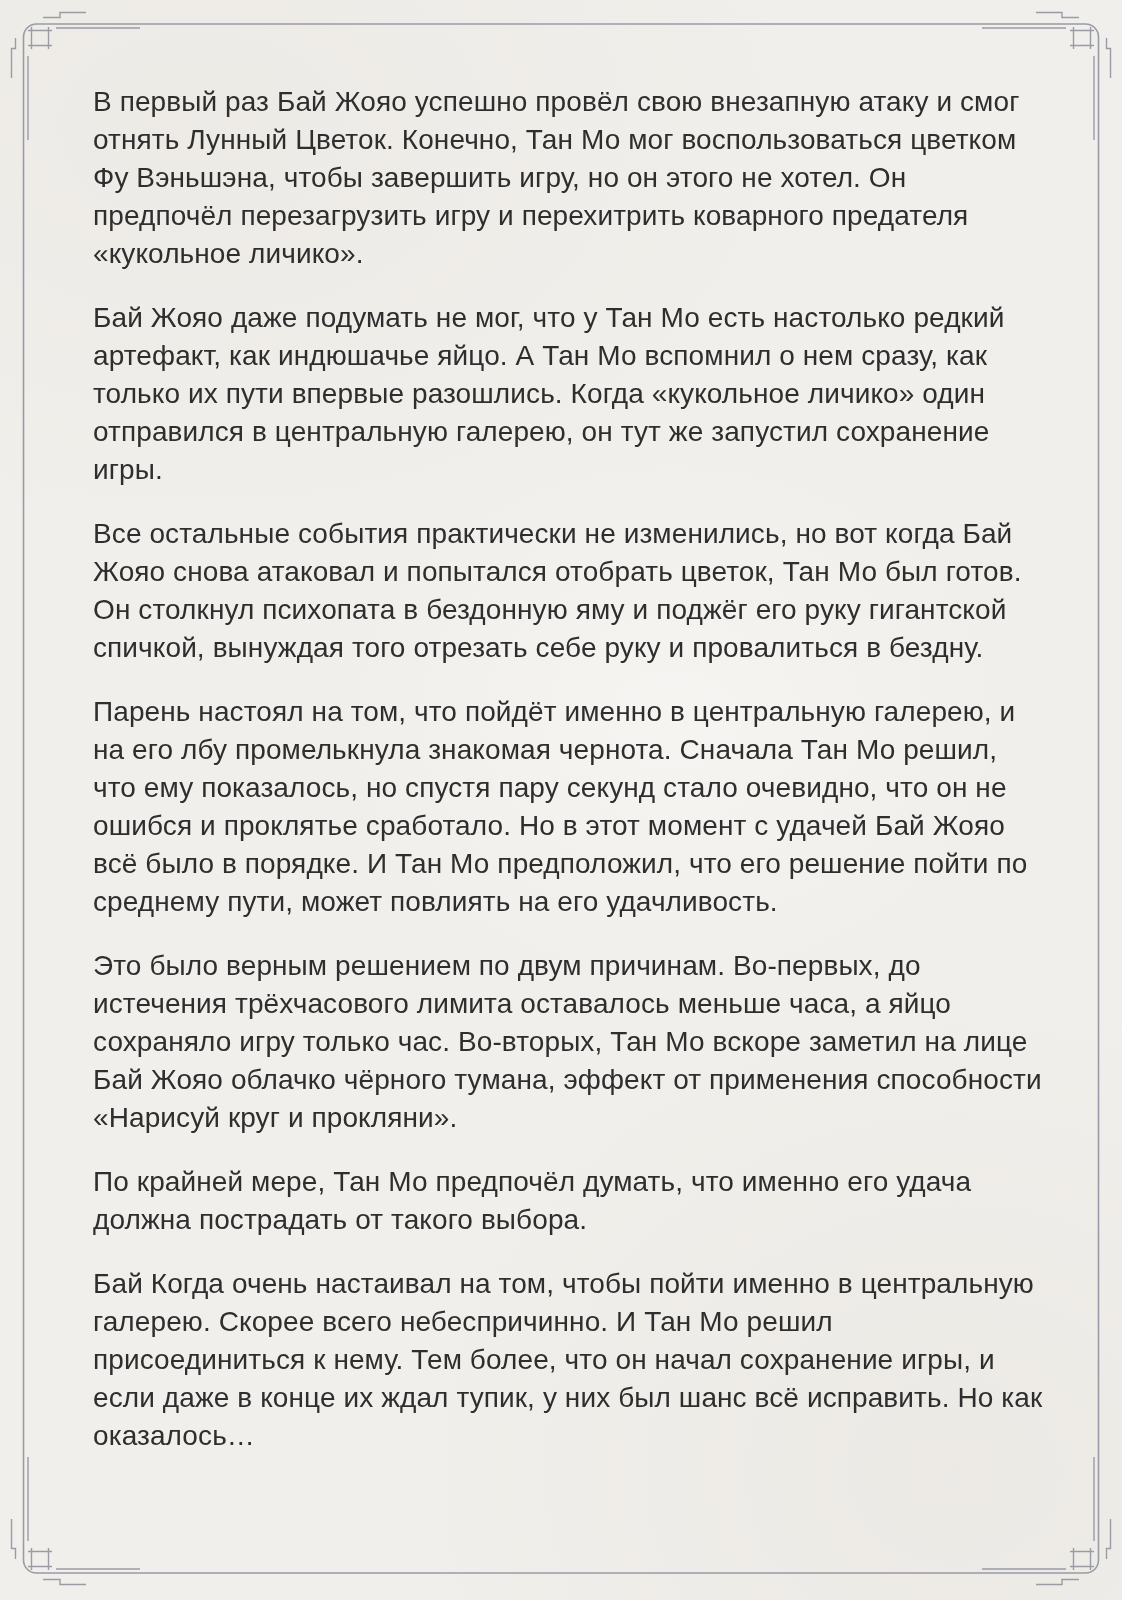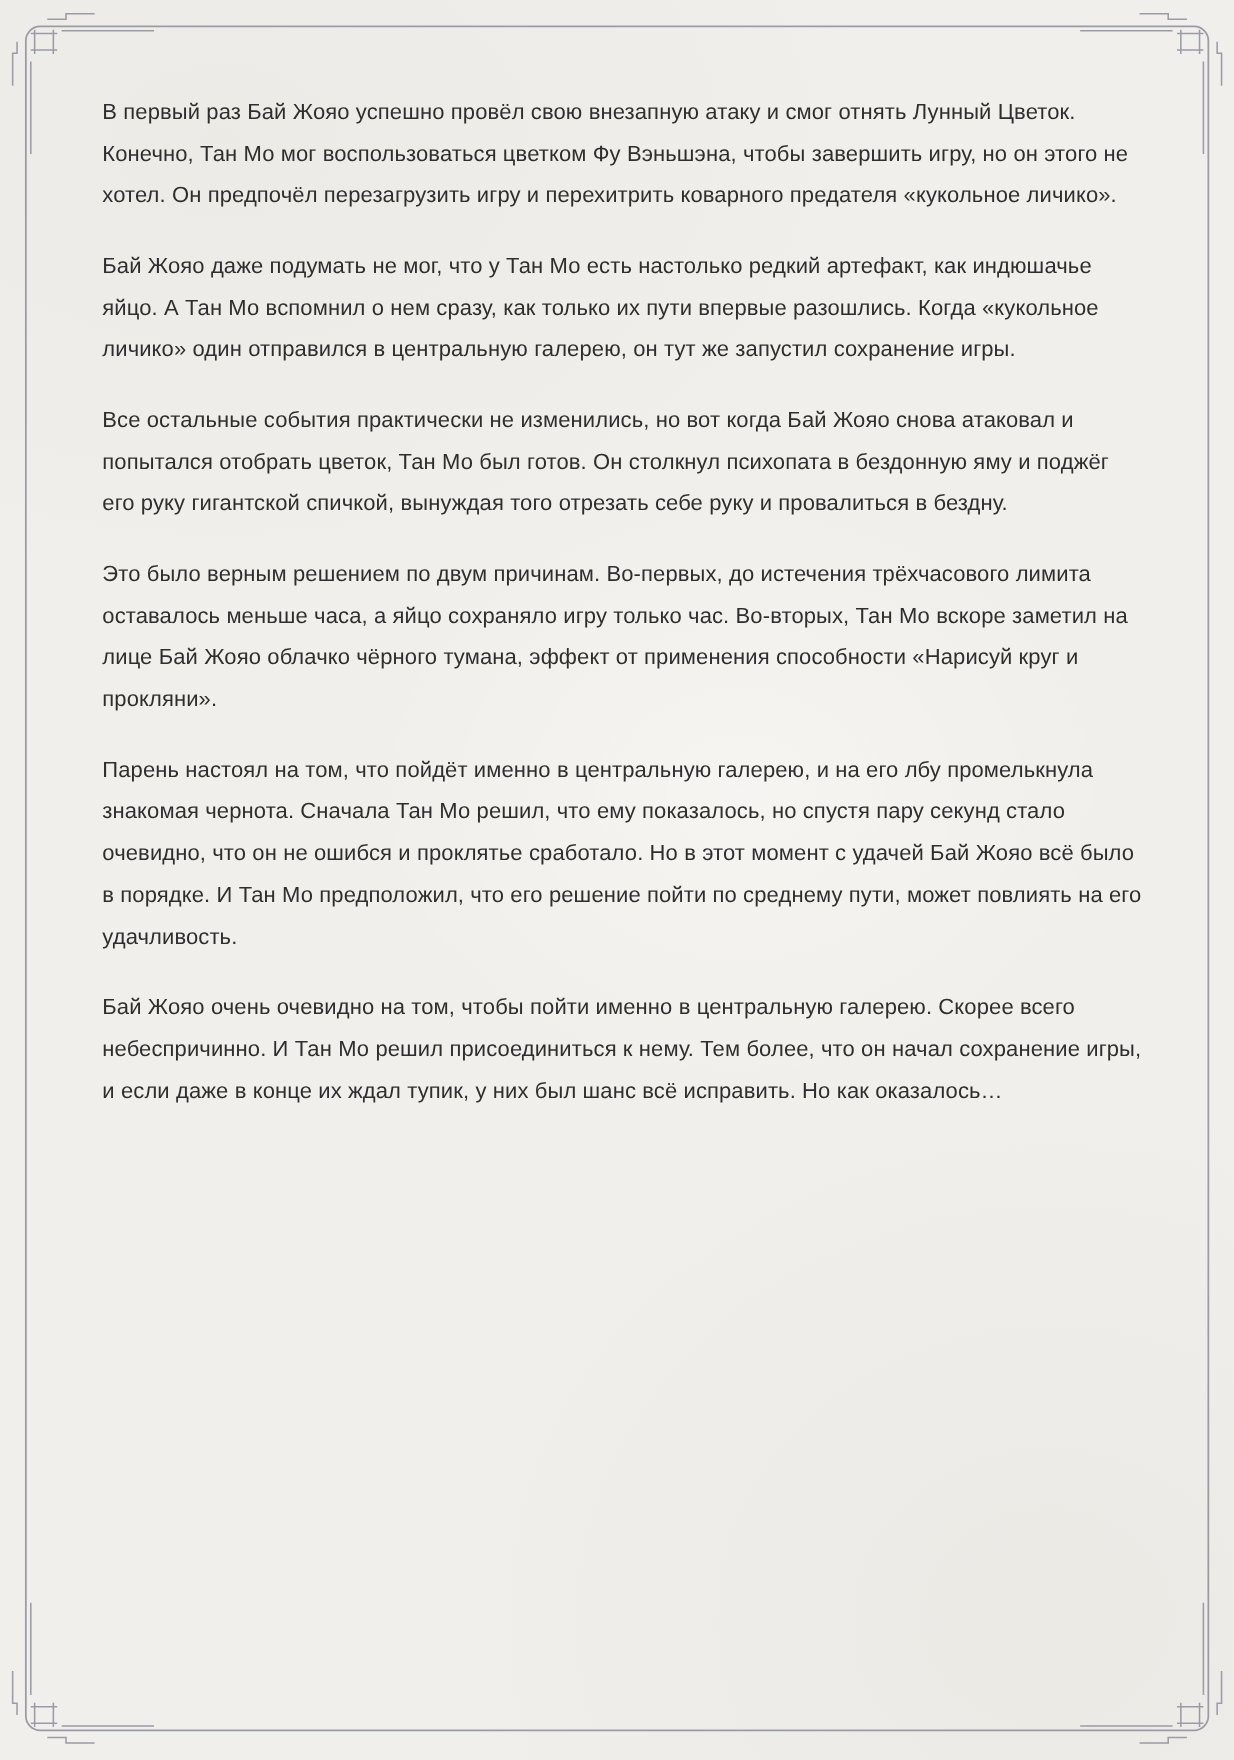--- a/index.html
+++ b/index.html
@@ -30,21 +30,21 @@
 
   .content {
     position: absolute;
     top: 83px;
     left: 93px;
     width: 950px;
     color: #2e2e2e;
   }
 
   .content p {
-    font-size: 20px;
+    font-size: 28px;
     line-height: 38px;
     margin: 0 0 26px 0;
     text-align: left;
     letter-spacing: 0.1px;
   }
 </style>
 </head>
 <body>
 
 <svg class="frame" viewBox="0 0 1122 1600" xmlns="http://www.w3.org/2000/svg">
@@ -67,16 +67,17 @@
   <use href="#corner-ornament"></use>
   <use href="#corner-ornament" transform="translate(1122,0) scale(-1,1)"></use>
   <use href="#corner-ornament" transform="translate(0,1597) scale(1,-1)"></use>
   <use href="#corner-ornament" transform="translate(1122,1597) scale(-1,-1)"></use>
 </svg>
 
 <main class="content">
   <p>В первый раз Бай Жояо успешно провёл свою внезапную атаку и смог отнять Лунный Цветок. Конечно, Тан Мо мог воспользоваться цветком Фу Вэньшэна, чтобы завершить игру, но он этого не хотел. Он предпочёл перезагрузить игру и перехитрить коварного предателя «кукольное личико».</p>
   <p>Бай Жояо даже подумать не мог, что у Тан Мо есть настолько редкий артефакт, как индюшачье яйцо. А Тан Мо вспомнил о нем сразу, как только их пути впервые разошлись. Когда «кукольное личико» один отправился в центральную галерею, он тут же запустил сохранение игры.</p>
   <p>Все остальные события практически не изменились, но вот когда Бай Жояо снова атаковал и попытался отобрать цветок, Тан Мо был готов. Он столкнул психопата в бездонную яму и поджёг его руку гигантской спичкой, вынуждая того отрезать себе руку и провалиться в бездну.</p>
+  <p>Парень настоял на том, что пойдёт именно в центральную галерею, и на его лбу промелькнула знакомая чернота. Сначала Тан Мо решил, что ему показалось, но спустя пару секунд стало очевидно, что он не ошибся и проклятье сработало. Но в этот момент с удачей Бай Жояо всё было в порядке. И Тан Мо предположил, что его решение пойти по среднему пути, может повлиять на его удачливость.</p>
   <p>Это было верным решением по двум причинам. Во-первых, до истечения трёхчасового лимита оставалось меньше часа, а яйцо сохраняло игру только час. Во-вторых, Тан Мо вскоре заметил на лице Бай Жояо облачко чёрного тумана, эффект от применения способности «Нарисуй круг и прокляни».</p>
-  <p>Парень настоял на том, что пойдёт именно в центральную галерею, и на его лбу промелькнула знакомая чернота. Сначала Тан Мо решил, что ему показалось, но спустя пару секунд стало очевидно, что он не ошибся и проклятье сработало. Но в этот момент с удачей Бай Жояо всё было в порядке. И Тан Мо предположил, что его решение пойти по среднему пути, может повлиять на его удачливость.</p>
-  <p>Бай Жояо очень очевидно на том, чтобы пойти именно в центральную галерею. Скорее всего небеспричинно. И Тан Мо решил присоединиться к нему. Тем более, что он начал сохранение игры, и если даже в конце их ждал тупик, у них был шанс всё исправить. Но как оказалось…</p>
+  <p>По крайней мере, Тан Мо предпочёл думать, что именно его удача должна пострадать от такого выбора.</p>
+  <p>Бай Когда очень настаивал на том, чтобы пойти именно в центральную галерею. Скорее всего небеспричинно. И Тан Мо решил присоединиться к нему. Тем более, что он начал сохранение игры, и если даже в конце их ждал тупик, у них был шанс всё исправить. Но как оказалось…</p>
 </main>
 
 </body></html>

